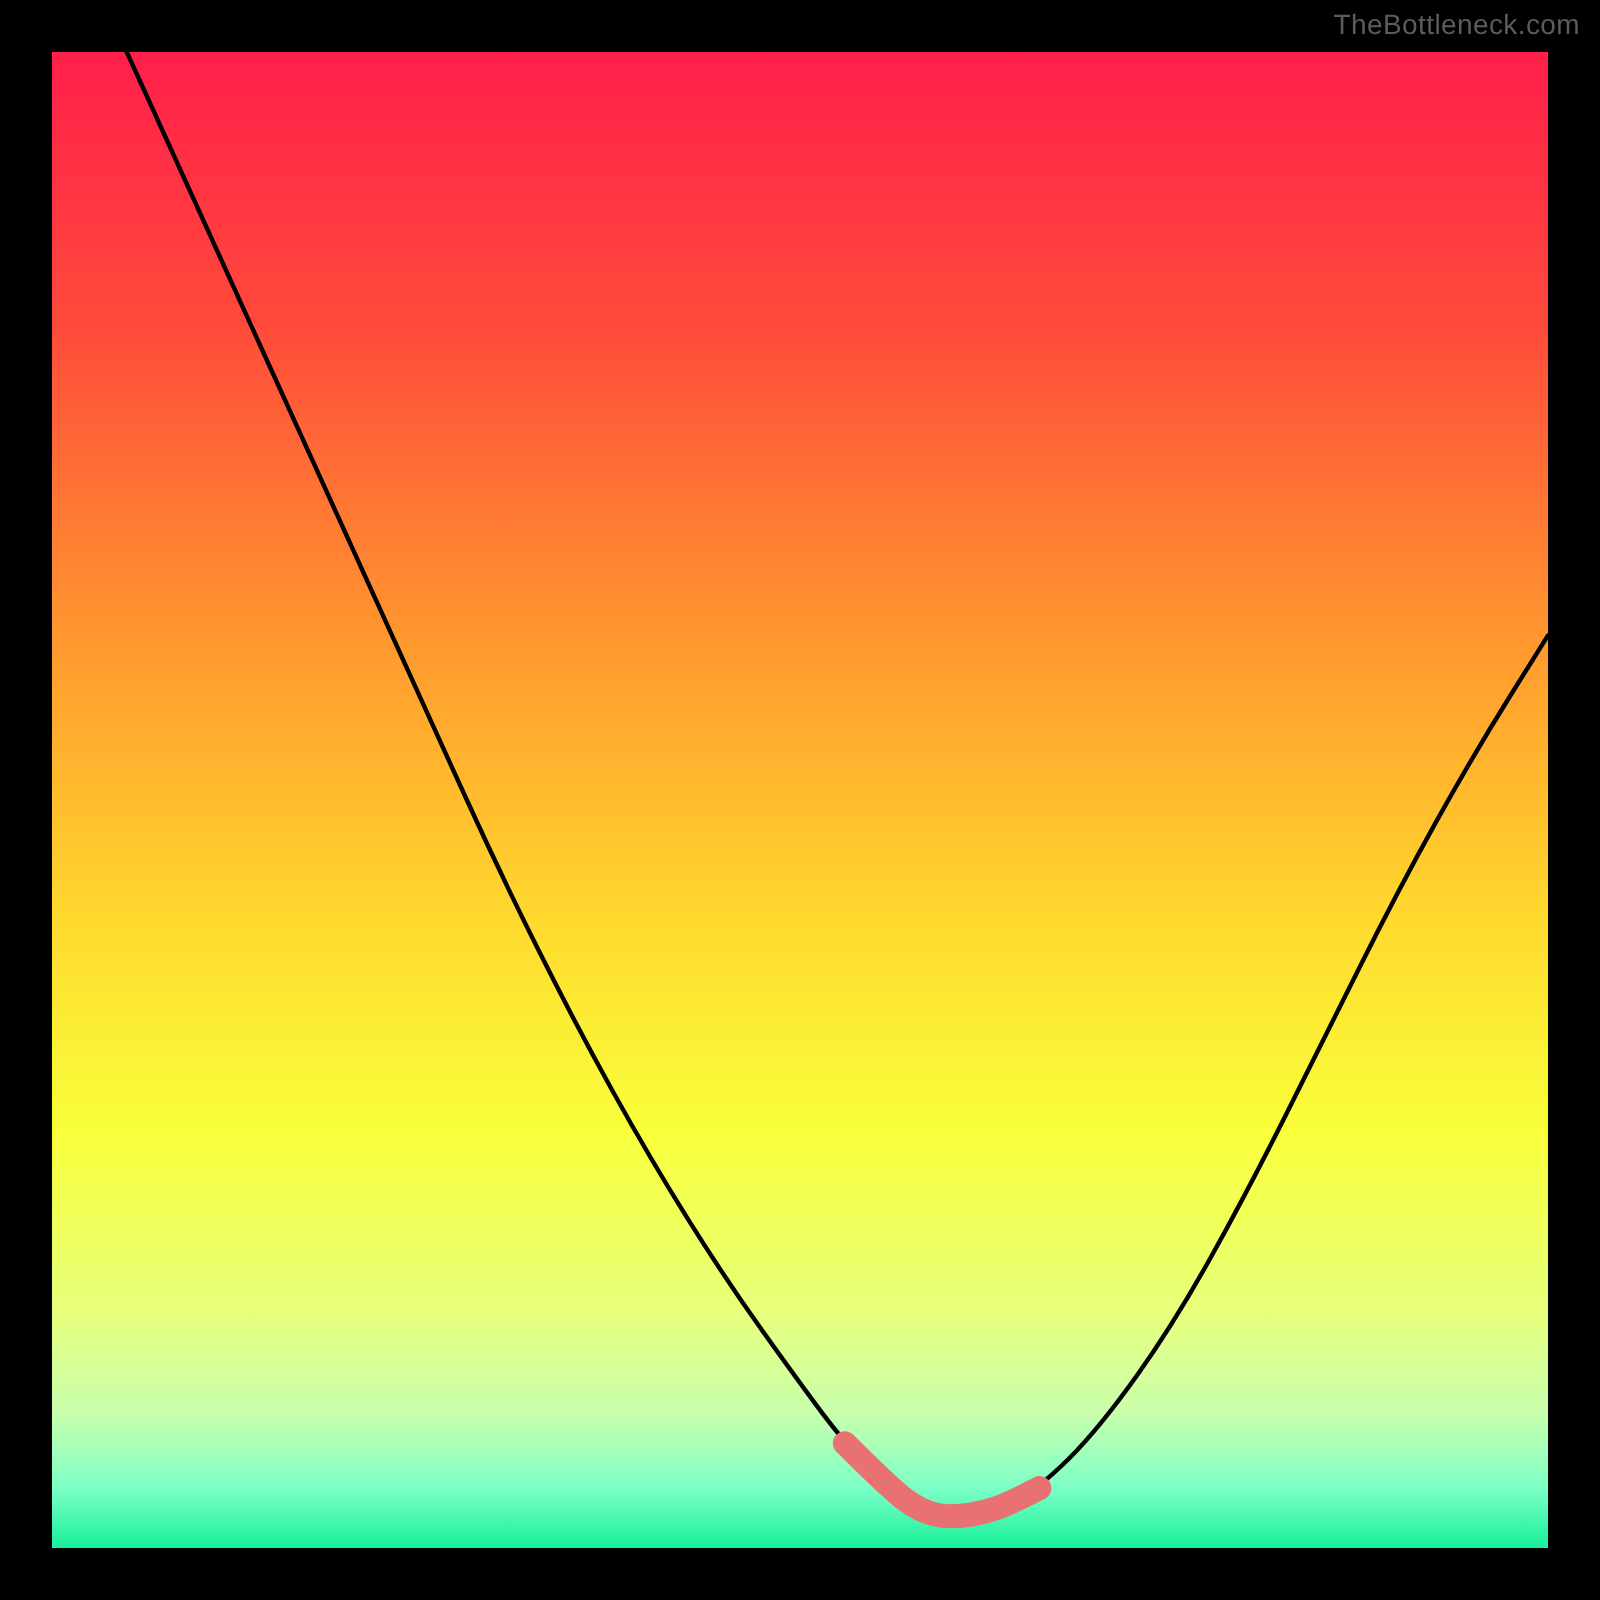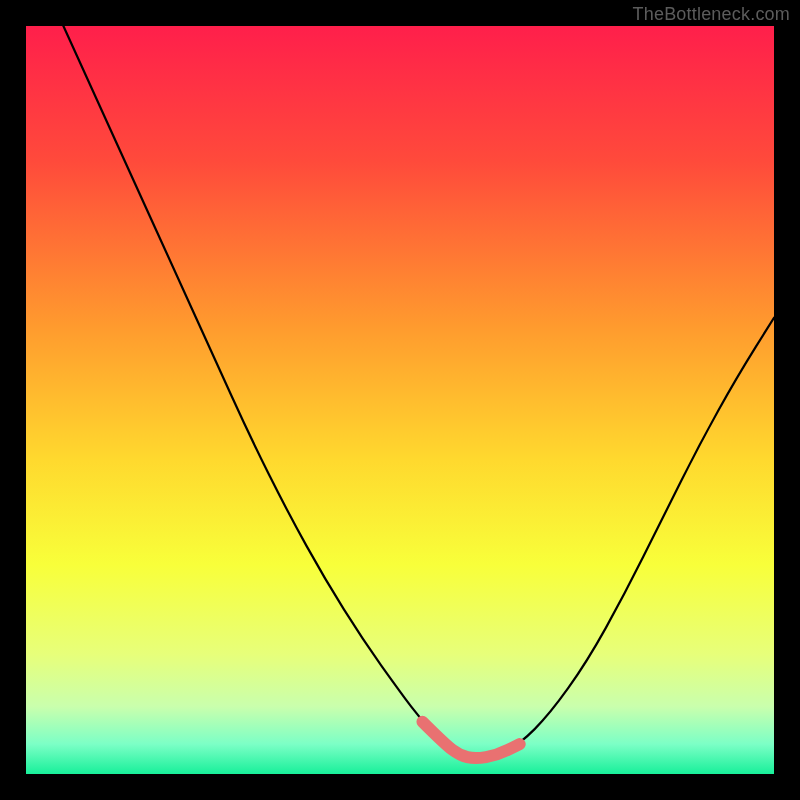--- a/index.html
+++ b/index.html
@@ -23,21 +23,21 @@
     top: 26px;
     width: 748px;
     height: 748px;
     overflow: hidden;
   }
   .watermark {
     position: absolute;
     top: 4px;
     right: 10px;
     color: #5c5c5c;
-    font-size: 18px;
+    font-size: 14px;
     font-weight: 500;
     letter-spacing: 0.2px;
     user-select: none;
   }
   svg { display: block; }
 </style>
 </head>
 <body>
 
 <div class="frame">

